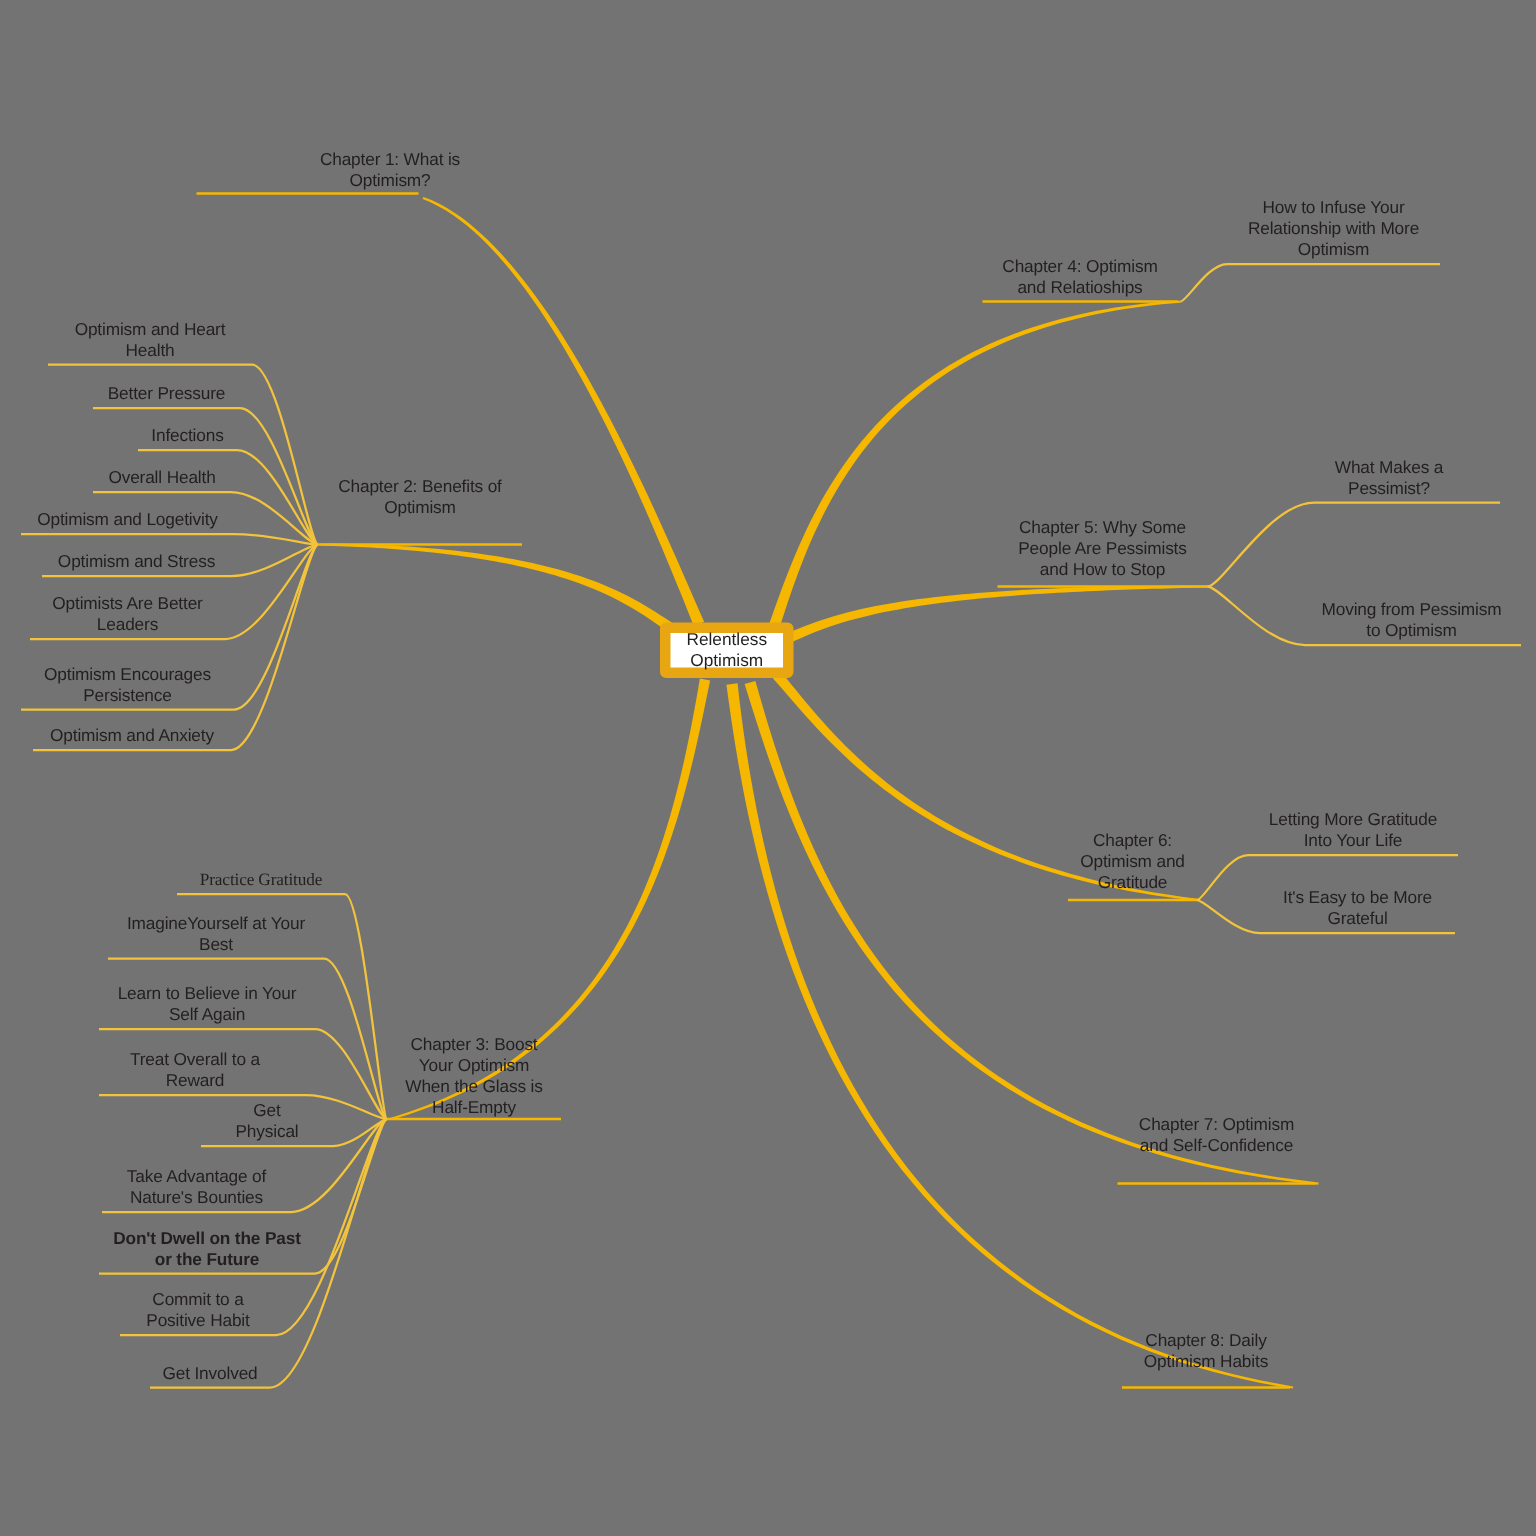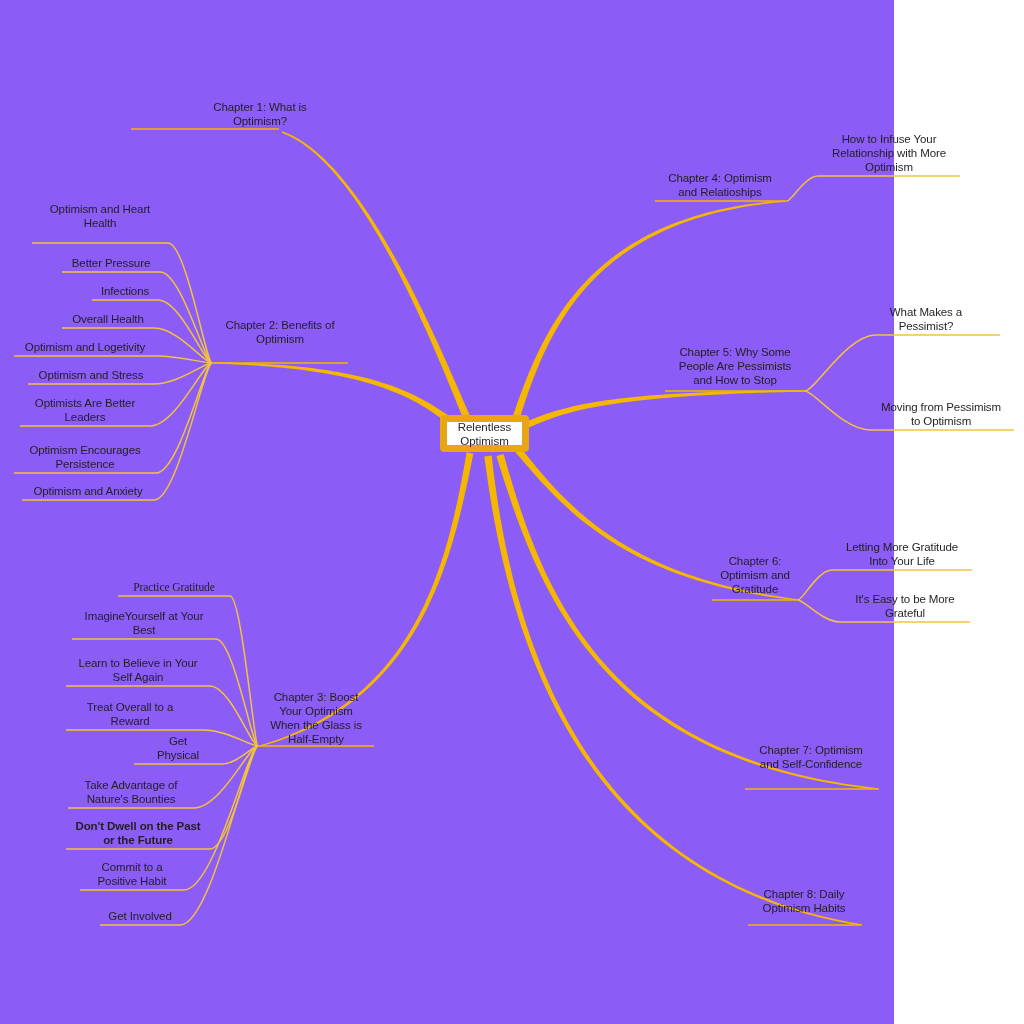--- a/index.html
+++ b/index.html
@@ -1,21 +1,21 @@
 <!DOCTYPE html>
 <html><head>
 <meta charset="utf-8">
 <style>
   html,body{margin:0;padding:0;background:#ffffff;}
   body{
     width:1024px;height:1024px;overflow:hidden;
     font-family:"Liberation Sans","DejaVu Sans",sans-serif;
     color:#231f20;
   }
-  #canvas{position:relative;width:894px;height:1024px;background:#8b5cf6;}
+  #canvas{position:relative;width:1024px;height:1024px;background:#737373;}
   #wires{position:absolute;left:0;top:0;width:1024px;height:1024px;}
 
   .label{
     position:absolute;
     font-size:11.5px;
     line-height:14px;
     color:#231f20;
     white-space:pre-line;
     letter-spacing:-0.1px;
   }
@@ -104,21 +104,21 @@
       <path d="M 496.41 456.07 L 499.14 464.76 L 501.87 473.46 L 504.64 482.15 L 507.47 490.82 L 510.36 499.48 L 513.33 508.11 L 516.39 516.72 L 519.55 525.29 L 522.82 533.83 L 526.20 542.32 L 529.71 550.77 L 533.35 559.16 L 537.13 567.49 L 541.06 575.75 L 545.14 583.94 L 549.38 592.05 L 553.79 600.07 L 558.38 607.99 L 563.14 615.81 L 568.08 623.52 L 573.20 631.11 L 578.51 638.57 L 584.01 645.90 L 589.69 653.08 L 595.57 660.11 L 601.63 666.97 L 607.87 673.67 L 614.30 680.19 L 620.90 686.53 L 627.68 692.68 L 634.62 698.64 L 641.73 704.41 L 648.99 709.98 L 656.40 715.34 L 663.95 720.50 L 671.64 725.45 L 679.45 730.20 L 687.38 734.75 L 695.42 739.09 L 703.56 743.24 L 711.80 747.18 L 720.13 750.93 L 728.54 754.48 L 737.03 757.85 L 745.58 761.03 L 754.20 764.04 L 762.87 766.86 L 771.60 769.52 L 780.37 772.01 L 789.19 774.34 L 798.05 776.51 L 806.94 778.53 L 815.86 780.40 L 824.81 782.13 L 833.78 783.72 L 842.78 785.18 L 851.79 786.50 L 860.82 787.70 L 869.86 788.78 L 878.92 789.75 L 879.08 788.25 L 870.05 787.22 L 861.03 786.07 L 852.04 784.80 L 843.06 783.40 L 834.10 781.87 L 825.17 780.21 L 816.27 778.41 L 807.40 776.47 L 798.56 774.38 L 789.76 772.15 L 781.00 769.75 L 772.29 767.20 L 763.64 764.48 L 755.03 761.59 L 746.49 758.53 L 738.02 755.29 L 729.62 751.87 L 721.31 748.27 L 713.07 744.47 L 704.94 740.49 L 696.90 736.30 L 688.97 731.93 L 681.15 727.35 L 673.46 722.57 L 665.90 717.60 L 658.48 712.42 L 651.20 707.04 L 644.07 701.47 L 637.10 695.71 L 630.29 689.75 L 623.66 683.60 L 617.20 677.28 L 610.92 670.77 L 604.82 664.10 L 598.91 657.26 L 593.18 650.27 L 587.65 643.12 L 582.30 635.84 L 577.13 628.42 L 572.16 620.87 L 567.36 613.21 L 562.75 605.43 L 558.31 597.55 L 554.04 589.58 L 549.94 581.52 L 546.00 573.38 L 542.21 565.16 L 538.58 556.87 L 535.08 548.52 L 531.71 540.12 L 528.47 531.66 L 525.35 523.16 L 522.33 514.62 L 519.42 506.03 L 516.60 497.42 L 513.86 488.77 L 511.20 480.10 L 508.60 471.40 L 506.06 462.68 L 503.59 453.93 Z" fill="#F5B700"></path>
       <line x1="745" y1="789" x2="877" y2="789" stroke="#F5B700" stroke-width="1.6"></line>
       <path d="M 484.28 456.46 L 485.76 467.24 L 487.29 478.03 L 488.92 488.81 L 490.64 499.57 L 492.48 510.32 L 494.43 521.04 L 496.49 531.75 L 498.68 542.43 L 501.01 553.08 L 503.46 563.71 L 506.06 574.30 L 508.80 584.85 L 511.69 595.37 L 514.73 605.84 L 517.94 616.27 L 521.31 626.64 L 524.86 636.96 L 528.58 647.22 L 532.48 657.41 L 536.56 667.52 L 540.84 677.56 L 545.32 687.51 L 550.00 697.37 L 554.88 707.13 L 559.98 716.78 L 565.29 726.32 L 570.82 735.73 L 576.57 745.01 L 582.55 754.14 L 588.75 763.12 L 595.18 771.94 L 601.84 780.59 L 608.73 789.05 L 615.85 797.33 L 623.20 805.40 L 630.77 813.26 L 638.56 820.90 L 646.58 828.31 L 654.80 835.48 L 663.23 842.41 L 671.86 849.08 L 680.68 855.50 L 689.68 861.66 L 698.86 867.55 L 708.20 873.17 L 717.71 878.51 L 727.35 883.59 L 737.14 888.39 L 747.05 892.92 L 757.08 897.18 L 767.22 901.17 L 777.45 904.89 L 787.78 908.36 L 798.18 911.57 L 808.66 914.53 L 819.20 917.24 L 829.80 919.71 L 840.45 921.95 L 851.15 923.95 L 861.87 925.74 L 862.13 924.26 L 851.43 922.40 L 840.78 920.33 L 830.18 918.02 L 819.64 915.49 L 809.16 912.71 L 798.74 909.69 L 788.41 906.43 L 778.15 902.90 L 768.00 899.12 L 757.94 895.08 L 748.00 890.77 L 738.18 886.20 L 728.50 881.36 L 718.95 876.25 L 709.55 870.87 L 700.32 865.22 L 691.25 859.31 L 682.36 853.13 L 673.66 846.70 L 665.15 840.01 L 656.85 833.08 L 648.75 825.91 L 640.87 818.50 L 633.20 810.87 L 625.76 803.02 L 618.54 794.96 L 611.55 786.71 L 604.79 778.27 L 598.26 769.65 L 591.96 760.86 L 585.89 751.91 L 580.05 742.81 L 574.43 733.57 L 569.03 724.20 L 563.84 714.71 L 558.88 705.10 L 554.12 695.39 L 549.57 685.57 L 545.22 675.67 L 541.07 665.68 L 537.11 655.61 L 533.33 645.47 L 529.74 635.26 L 526.32 625.00 L 523.08 614.67 L 520.00 604.30 L 517.08 593.88 L 514.32 583.41 L 511.71 572.90 L 509.24 562.36 L 506.92 551.79 L 504.73 541.19 L 502.68 530.55 L 500.76 519.90 L 498.95 509.22 L 497.27 498.52 L 495.71 487.80 L 494.26 477.07 L 492.92 466.32 L 491.72 455.54 Z" fill="#F5B700"></path>
       <line x1="748" y1="925" x2="860" y2="925" stroke="#F5B700" stroke-width="1.6"></line>
     </svg>
   <div id="labels">
       <div class="label c" style="left: 186px; top: 100px; width: 148px;">Chapter 1: What is
 Optimism?</div>
       <div class="label c" style="left: 212px; top: 318px; width: 136px;">Chapter 2: Benefits of
 Optimism</div>
-      <div class="label c" style="left: 32px; top: 202px; width: 136px;">Optimism and Heart
+      <div class="label c" style="left: 32px; top: 213px; width: 136px;">Optimism and Heart
 Health</div>
       <div class="label c" style="left: 62px; top: 256px; width: 98px;">Better Pressure</div>
       <div class="label c" style="left: 92px; top: 284px; width: 66px;">Infections</div>
       <div class="label c" style="left: 62px; top: 312px; width: 92px;">Overall Health</div>
       <div class="label c" style="left: 14px; top: 340px; width: 142px;">Optimism and Logetivity</div>
       <div class="label c" style="left: 28px; top: 368px; width: 126px;">Optimism and Stress</div>
       <div class="label c" style="left: 20px; top: 396px; width: 130px;">Optimists Are Better
 Leaders</div>
       <div class="label c" style="left: 14px; top: 443px; width: 142px;">Optimism Encourages
 Persistence</div>

